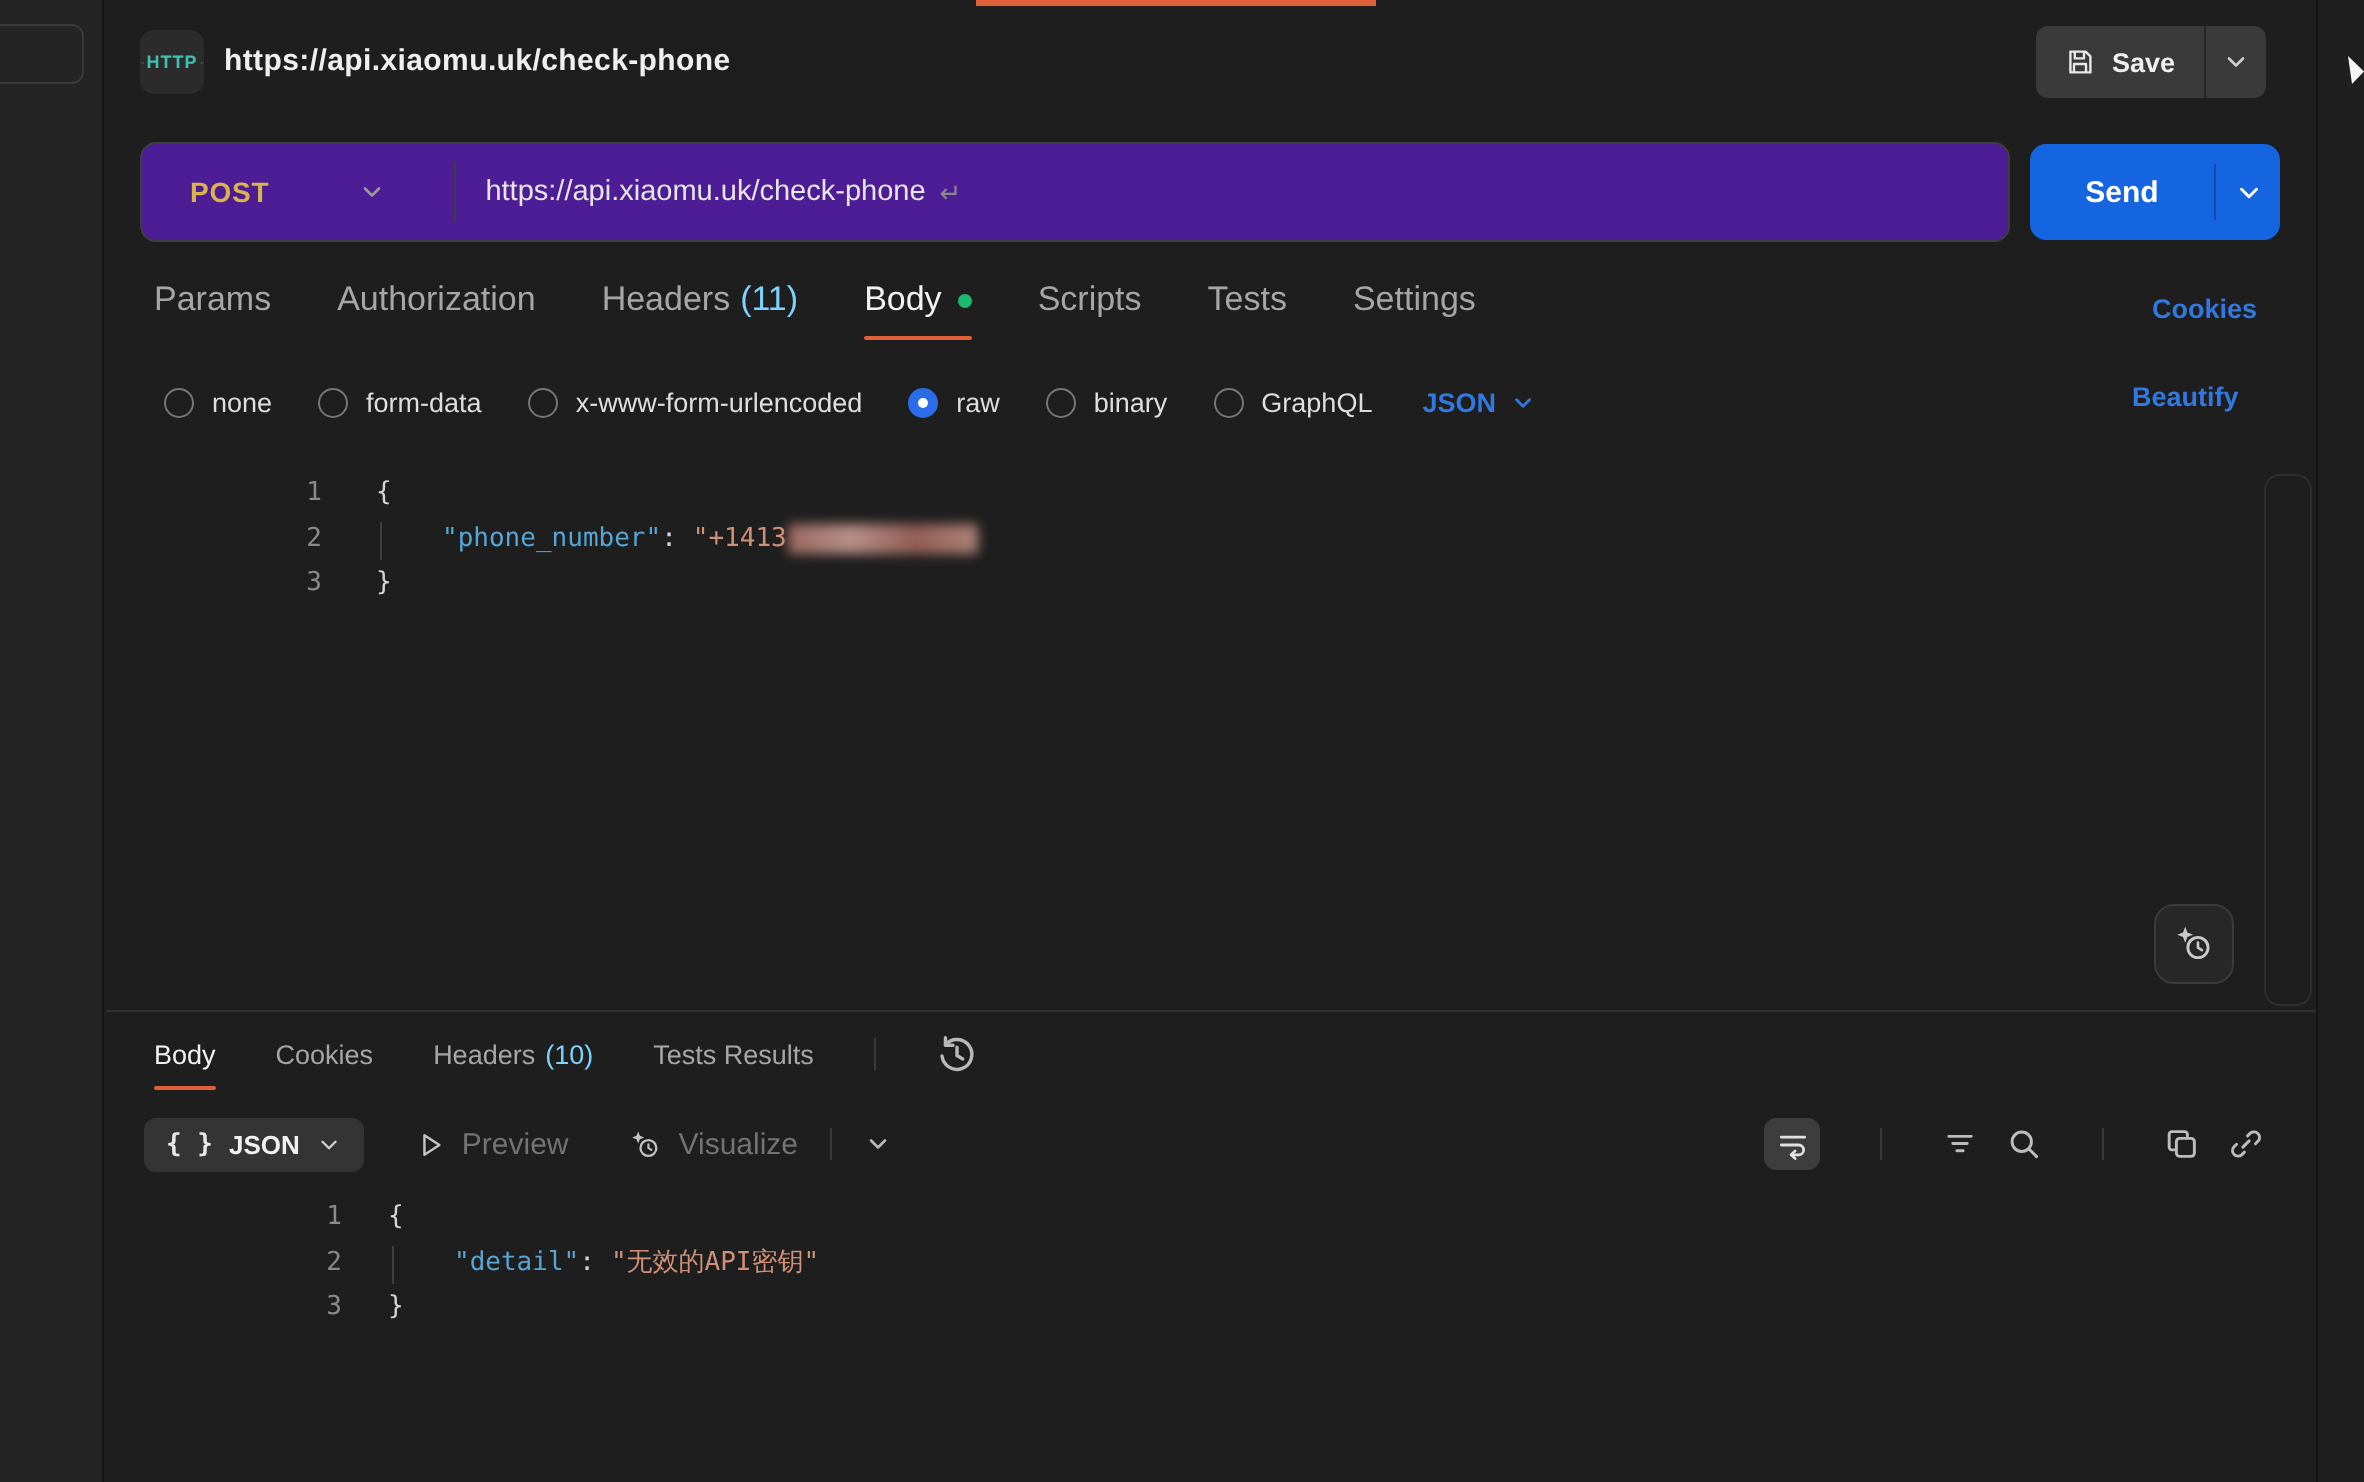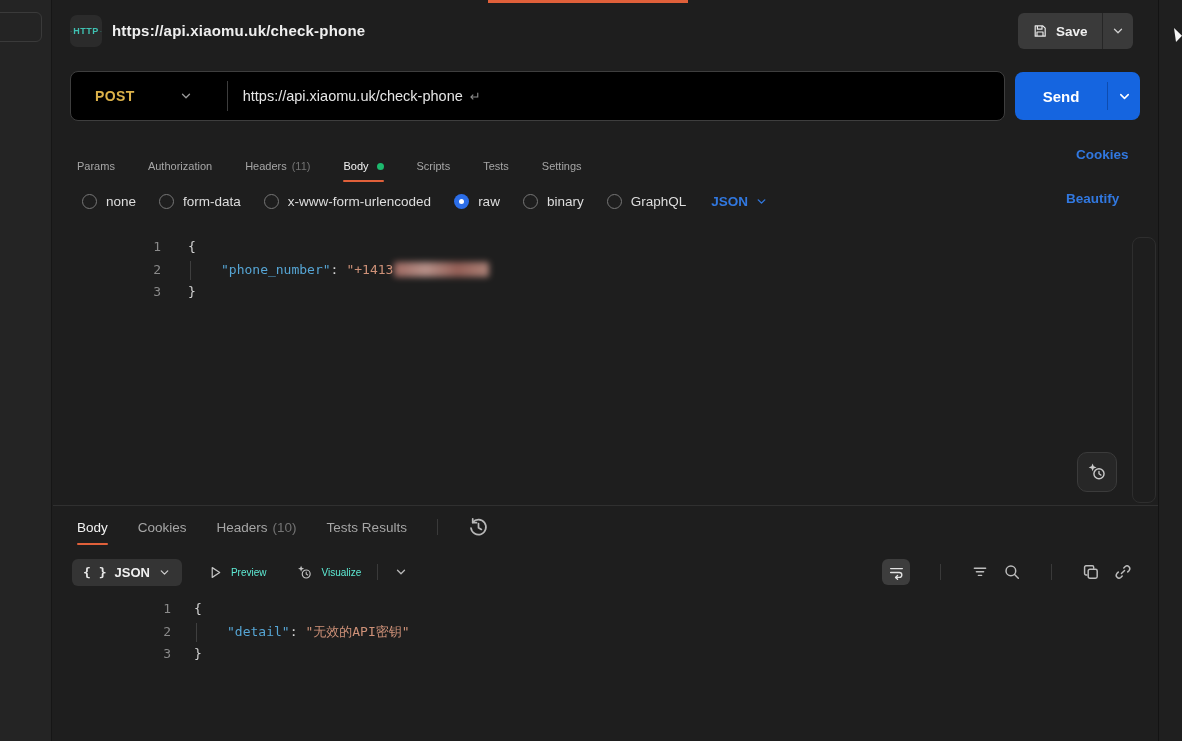--- a/index.html
+++ b/index.html
@@ -22,37 +22,37 @@
   .http-badge .http-txt { color:#3fc1b2; font-size:9px; font-weight:bold; letter-spacing:.5px; line-height:9px; }
   .http-badge svg { display:block; }
   .page-title { position:absolute; left:59px; top:22px; font-size:15px; font-weight:700; color:#efefef; letter-spacing:.2px; }
   .save-btn { position:absolute; left:965px; top:13px; height:36px; display:flex; align-items:stretch;
     background:#3a3a3a; border-radius:6px; overflow:hidden; }
   .save-main { display:flex; align-items:center; gap:8px; padding:12px 14px; color:#f0f0f0; font-size:13.5px; font-weight:600; cursor:pointer; }
   .save-sep { width:1px; background:#262626; }
   .save-chev { width:30px; display:flex; align-items:center; justify-content:center; cursor:pointer; }
 
   
-  .url-box { position:absolute; left:70px; top:71px; width:935px; height:50px; background:#000000;
+  .url-box { position:absolute; left:70px; top:71px; width:935px; height:50px; background:#4c1d95;
     border:1px solid #3e3e3e; border-radius:8px; display:flex; align-items:center; }
   .method { padding-left:24px; font-size:14px; font-weight:700; letter-spacing:.4px; color:#dcb24a; }
   .method-chev { margin-left:44px; display:flex; }
   .url-sep { width:1px; height:30px; background:#3d3d3d; margin-left:34px; }
   .url-text { margin-left:15px; font-size:14.5px; color:#e6e6e6; }
   .enter-hint { margin-left:7px; color:#8a8a8a; font-size:13px; }
   .send-btn { position:absolute; left:1015px; top:72px; width:125px; height:48px; background:#1565e0;
     border-radius:8px; display:flex; align-items:stretch; overflow:hidden; }
   .send-label { width:92px; display:flex; align-items:center; justify-content:center; color:#fff; font-size:15px; font-weight:700; cursor:pointer; }
   .send-sep { width:1px; background:#0e4cb0; margin:10px 0; }
   .send-chev { flex:1; display:flex; align-items:center; justify-content:center; cursor:pointer; }
 
   
-  .tabs { position:absolute; left:77px; top:140px; height:32px; display:flex; align-items:flex-end; gap:33px; font-size:11px; color:#a6a6a6; }
+  .tabs { position:absolute; left:77px; top:140px; height:32px; display:flex; align-items:flex-start; gap:33px; font-size:17px; color:#a6a6a6; }
   .tab { position:relative; display:flex; align-items:center; cursor:pointer; white-space:nowrap; }
-  .tab .count { color:#737373; margin-left:5px; }
+  .tab .count { color:#7dd3fc; margin-left:5px; }
   .tab.active { color:#f2f2f2; font-weight:400; }
   .tab.active::after { content:""; position:absolute; left:0; right:0; bottom:-10px; height:2px; background:#e0603a; border-radius:2px; }
   .tab .dot { width:7px; height:7px; border-radius:50%; background:#1db96e; margin-left:8px; }
   .link { color:#3178e0; font-size:13.5px; font-weight:600; cursor:pointer; }
   .cookies-link { position:absolute; left:1076px; top:147px; }
   .beautify-link { position:absolute; left:1066px; top:191px; }
 
   
   .options-row { position:absolute; left:82px; top:187px; height:28px; display:flex; align-items:center; gap:23px; font-size:13.5px; color:#dedede; }
   .opt { display:flex; align-items:center; gap:9px; cursor:pointer; white-space:nowrap; }
@@ -92,21 +92,21 @@
   .status-badge { background:#3a201b; color:#e85a49; font-size:13px; font-weight:700; padding:4px 10px; border-radius:4px; white-space:nowrap; cursor:pointer; }
   .sep-dot { width:4px; height:4px; border-radius:50%; background:#555; }
   .meta { color:#9c9c9c; font-size:13.5px; white-space:nowrap; }
   .more-dots { display:flex; gap:3px; cursor:pointer; }
   .more-dots i { width:3.5px; height:3.5px; border-radius:50%; background:#bdbdbd; }
 
   .resp-toolbar { position:absolute; left:72px; top:555px; width:1068px; height:34px; display:flex; align-items:center; }
   .json-pill { display:flex; align-items:center; gap:8px; background:#343434; border-radius:6px; padding:6px 11px;
     color:#f0f0f0; font-size:13px; font-weight:700; cursor:pointer; }
   .json-pill .braces { font-family:"DejaVu Sans Mono", monospace; font-weight:700; font-size:13px; color:#e8e8e8; }
-  .tool-item { display:flex; align-items:center; gap:8px; color:#5eead4; font-size:10px; cursor:pointer; }
+  .tool-item { display:flex; align-items:center; gap:8px; color:#737373; font-size:15px; cursor:pointer; }
   .tool-item.preview { margin-left:26px; }
   .tool-item.visualize { margin-left:30px; }
   .resp-toolbar .vsep { margin:0 16px; }
   .toolbar-right { position:absolute; right:8px; top:0; height:34px; display:flex; align-items:center; gap:14px; }
   .wrap-btn { width:28px; height:26px; background:#3d3d3d; border-radius:6px; }
 </style>
 </head>
 <body>
 
 <div class="app">

